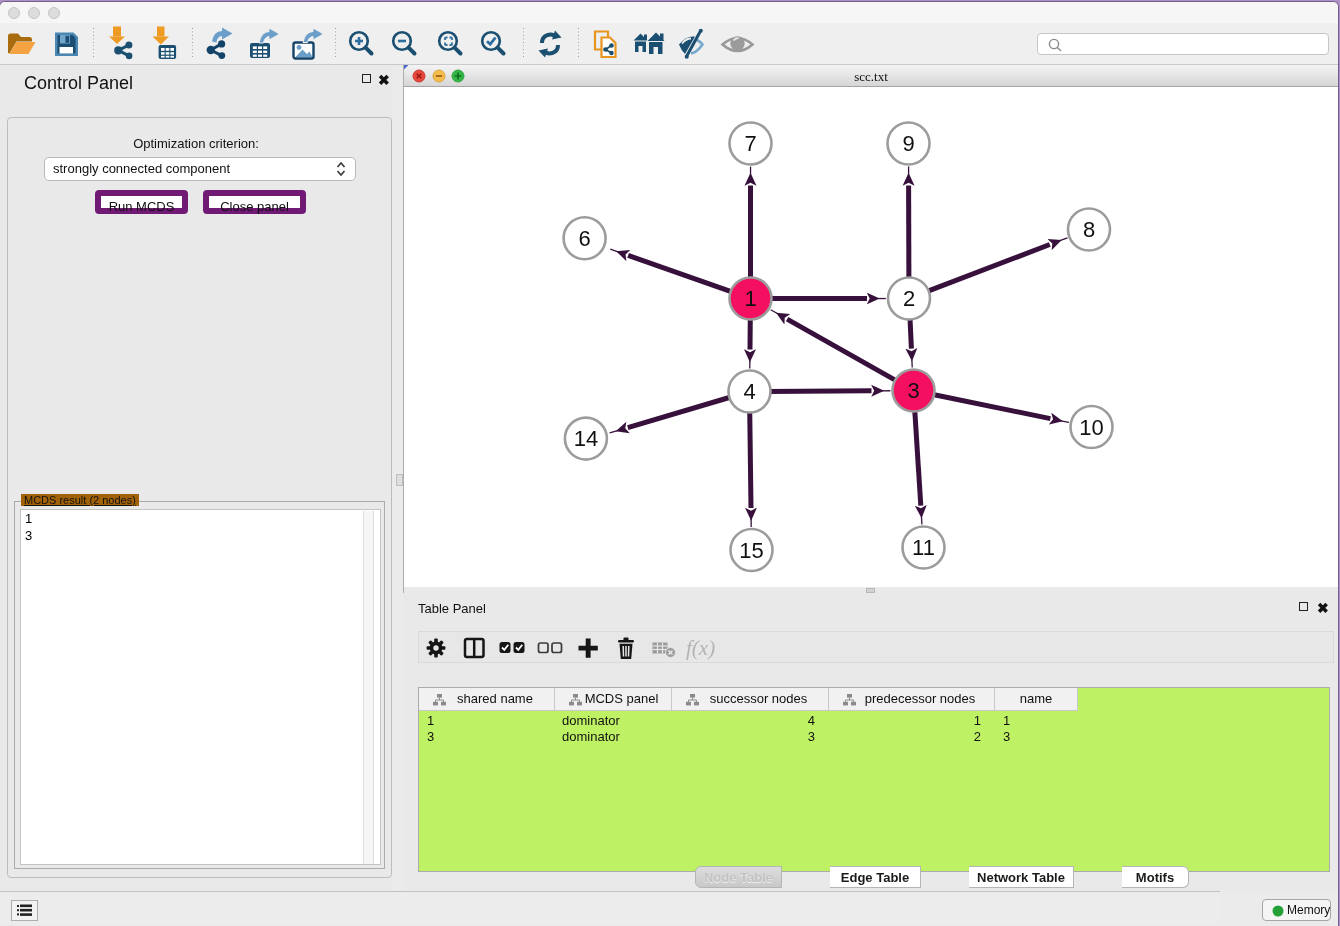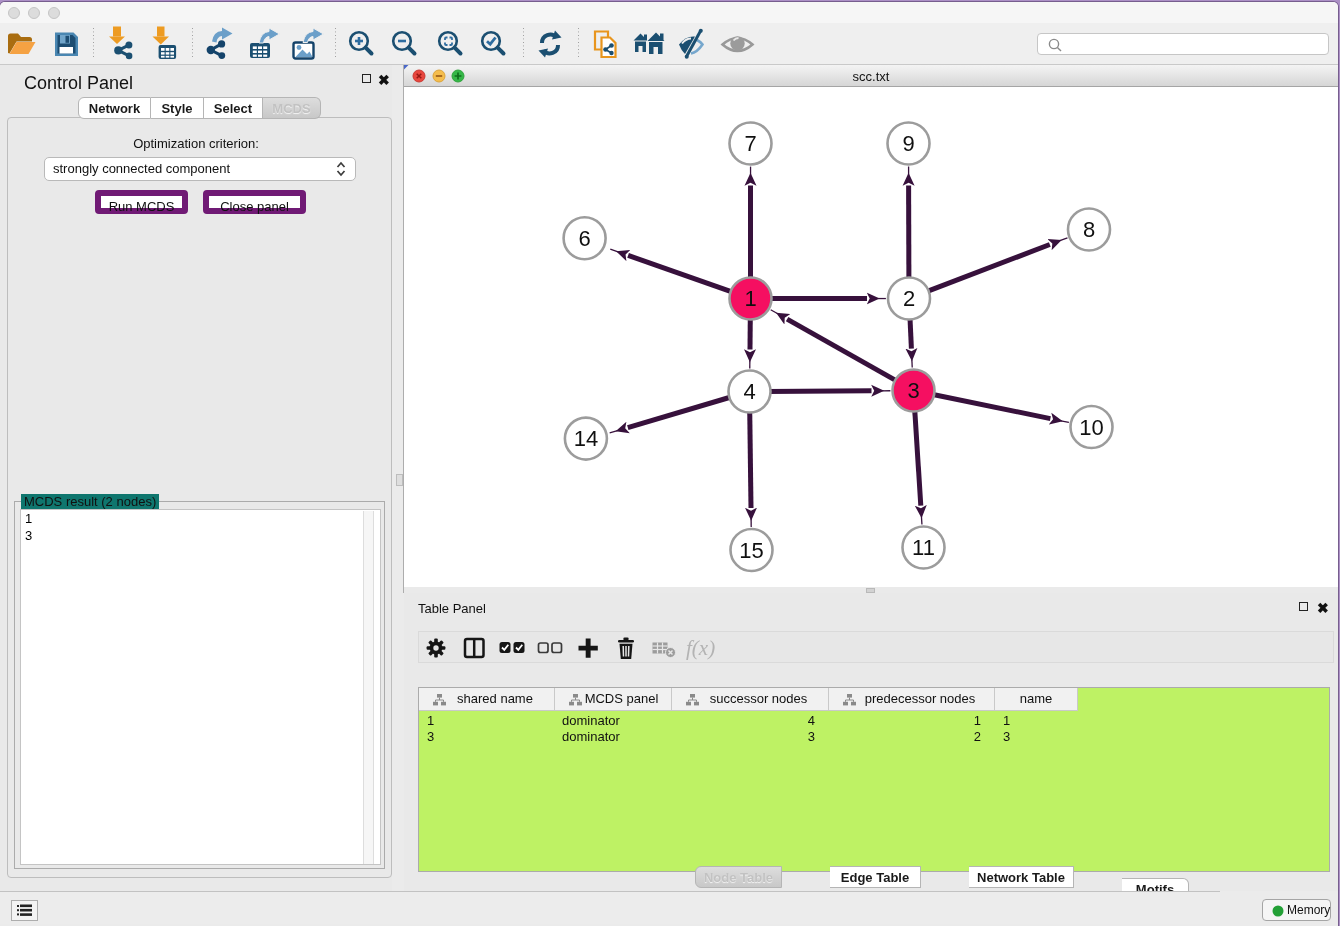--- a/index.html
+++ b/index.html
@@ -19,26 +19,26 @@
   #cp-content{position:absolute;left:7px;top:52px;width:383px;height:759px;border:1px solid #bdbdbd;border-radius:4px;background:#e9e9e9;}
   .tabs{position:absolute;display:flex;height:22px;}
   .tab{height:22px;line-height:22px;background:#fff;border:1px solid #b5b5b5;border-left:none;font-size:13px;font-weight:700;color:#1a1a1a;text-align:center;box-sizing:border-box;}
   .tab.first{border-left:1px solid #b5b5b5;border-radius:6px 0 0 6px;}
   .tab.last{border-radius:0 6px 6px 0;}
   .tab.sel{background:linear-gradient(#dddddd,#c8c8c8);color:#c2c2c2;text-shadow:0 1px 1px #f5f5f5;}
   #opt-label{position:absolute;left:0;top:71px;width:392px;text-align:center;font-size:13px;color:#111;}
   #dropdown{position:absolute;left:44px;top:92px;width:312px;height:24px;background:#fff;border:1px solid #b9b9b9;border-radius:5px;box-sizing:border-box;font-size:13px;line-height:22px;padding-left:8px;color:#111;}
   .btn{position:absolute;height:24px;background:#fff;border:6px solid #701a75;border-radius:4px;box-sizing:border-box;font-size:13px;text-align:center;line-height:22px;color:#111;}
   #fieldset{position:absolute;left:14px;top:436px;width:371px;height:368px;border:1px solid #ababab;box-sizing:border-box;}
-  #fs-legend{position:absolute;left:6px;top:-8px;background:#0f766e;font-size:13px;padding:0 3px;color:#111;}
+  #fs-legend{position:absolute;left:6px;top:-8px;background:#a16207;font-size:11px;padding:0 3px;color:#111;text-decoration:underline;}
   #fs-white{position:absolute;left:5px;top:7px;width:361px;height:356px;background:#fff;border:1px solid #c4c4c4;box-sizing:border-box;}
   #fs-scroll{position:absolute;right:6px;top:1px;width:9px;height:353px;background:#f6f6f6;border-left:1px solid #ddd;border-right:1px solid #ddd;}
   #frame{position:absolute;left:404px;top:63px;width:934px;height:528px;background:#fff;box-shadow:-1px 0 0 #adadad;}
   #ftitle{position:absolute;left:0;top:0;width:100%;height:22px;background:linear-gradient(#f4f4f4,#d6d6d6);border-bottom:1px solid #a5a5a5;box-sizing:border-box;}
-  #ftext{position:absolute;width:100%;text-align:center;top:4px;font-size:13px;color:#111;}
+  #ftext{position:absolute;width:100%;text-align:center;top:4px;font-size:13px;color:#111;font-family:Liberation Serif, serif;}
   #canvas{position:absolute;left:0;top:22px;width:934px;height:499px;background:#fff;}
   #fbottom{position:absolute;left:0;top:522px;width:934px;height:6px;background:#eaeaea;}
   #tp{position:absolute;left:404px;top:591px;width:934px;height:298px;background:#e9e9e9;}
   #tp-title{position:absolute;left:14px;top:8px;font-size:13px;color:#111;}
   #tp-toolbar{position:absolute;left:14px;top:38px;width:916px;height:32px;background:#e7e7e7;border:1px solid #dadada;box-sizing:border-box;}
   #tbl{position:absolute;left:14px;top:94px;width:912px;height:185px;background:#bef264;border:1px solid #ababab;box-sizing:border-box;}
   .th{position:absolute;top:0;height:23px;background:#f1f1f1;border-right:1px solid #c9c9c9;border-bottom:1px solid #c9c9c9;box-sizing:border-box;font-size:13px;text-align:center;line-height:22px;color:#111;padding-left:17px;}
   .td{position:absolute;font-size:13px;color:#111;height:16px;line-height:16px;}
   #status{position:absolute;left:0;top:889px;width:1220px;height:33px;background:#ececec;border-top:1px solid #c2c2c2;box-sizing:border-box;padding-left:36px;}
   #listbtn{position:absolute;left:11px;top:8px;width:27px;height:21px;border:1px solid #adadad;background:#f3f3f3;box-sizing:border-box;}
@@ -207,26 +207,20 @@
           <circle cx="10" cy="9" r="4.6" fill="none" stroke="#8a8a8a" stroke-width="1.4"></circle>
           <line x1="13.4" y1="12.4" x2="17" y2="16" stroke="#8a8a8a" stroke-width="1.4"></line>
         </svg>
       </div>
   </div>
   <div id="cp">
     <div id="cp-title">Control Panel</div>
     <div class="maxbox" style="left:362px;top:9px;"></div>
     <div class="xbtn" style="left:378px;top:9px;">✖</div>
     <div id="cp-content"></div>
-    <div class="tabs" style="left:78px;top:32px;">
-      <div class="tab first" style="width:73px;">Network</div>
-        <div class="tab" style="width:53px;">Style</div>
-        <div class="tab" style="width:59px;">Select</div>
-        <div class="tab sel last" style="width:58px;">MCDS</div>
-    </div>
     <div id="opt-label">Optimization criterion:</div>
     <div id="dropdown">strongly connected component
       <svg width="10" height="16" style="position:absolute;right:9px;top:3px;">
           <path d="M1.5,6 L5,2 L8.5,6 M1.5,10 L5,14 L8.5,10" fill="none" stroke="#3c3c3c" stroke-width="1.7"></path>
         </svg>
     </div>
     <div class="btn" style="left:95px;top:125px;width:93px;">Run MCDS</div>
     <div class="btn" style="left:203px;top:125px;width:103px;">Close panel</div>
     <div id="fieldset">
       <div id="fs-legend">MCDS result (2 nodes)</div>
@@ -421,21 +415,21 @@
       <div class="td" style="left:8px;top:41px;">3</div>
       <div class="td" style="left:143px;top:41px;">dominator</div>
       <div class="td" style="left:253px;top:41px;width:143px;text-align:right;">3</div>
       <div class="td" style="left:410px;top:41px;width:152px;text-align:right;">2</div>
       <div class="td" style="left:584px;top:41px;">3</div>
     </div>
     <div class="tabs" style="left:291px;top:273px;gap:48px;">
       <div class="tab first sel" style="width:87px;">Node Table</div>
         <div class="tab" style="width:91px;">Edge Table</div>
         <div class="tab" style="width:105px;">Network Table</div>
-        <div class="tab last" style="width:67px;margin-top:12px;">Motifs</div>
+        <div class="tab last" style="width:67px;">Motifs</div>
     </div>
   </div>
   <div id="status">
     <div id="listbtn">
         <svg width="25" height="19" style="position:absolute;left:0;top:0;">
           <g fill="#222">
             <rect x="5" y="4" width="2" height="2"></rect>
             <rect x="8" y="3.5" width="12" height="2.6"></rect>
             <rect x="5" y="8.2" width="2" height="2"></rect>
             <rect x="8" y="7.9" width="12" height="2.6"></rect>

